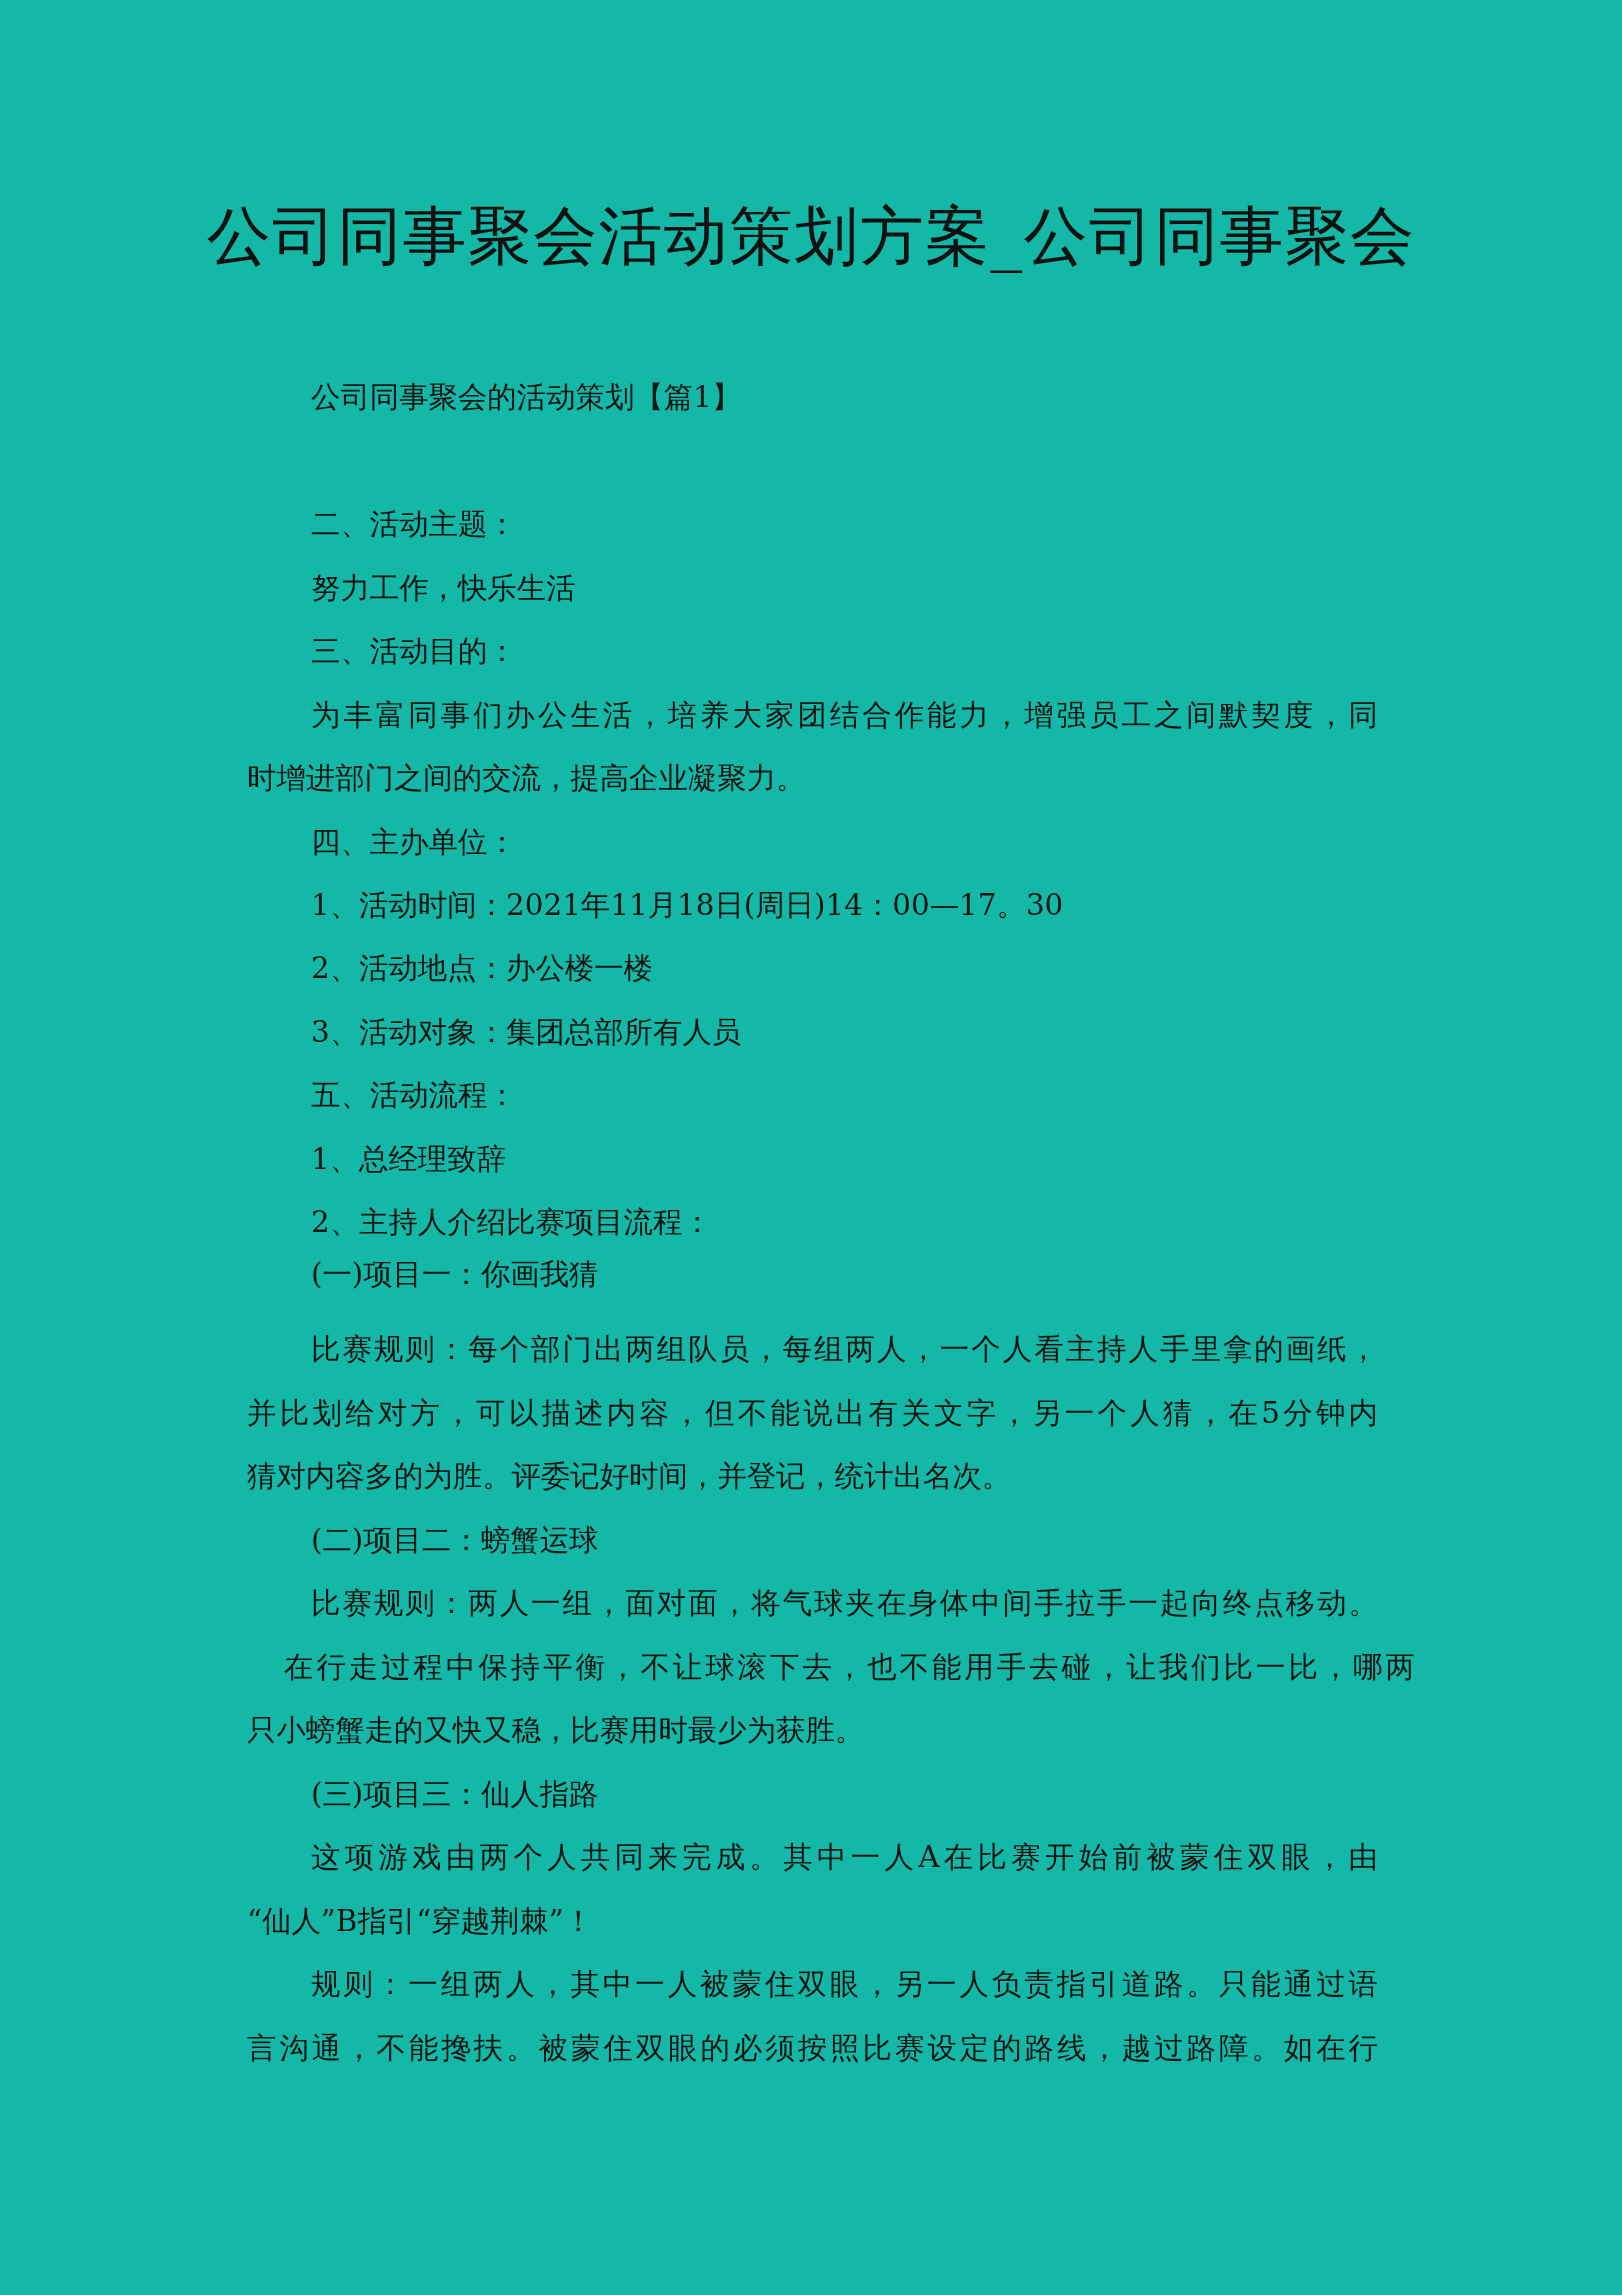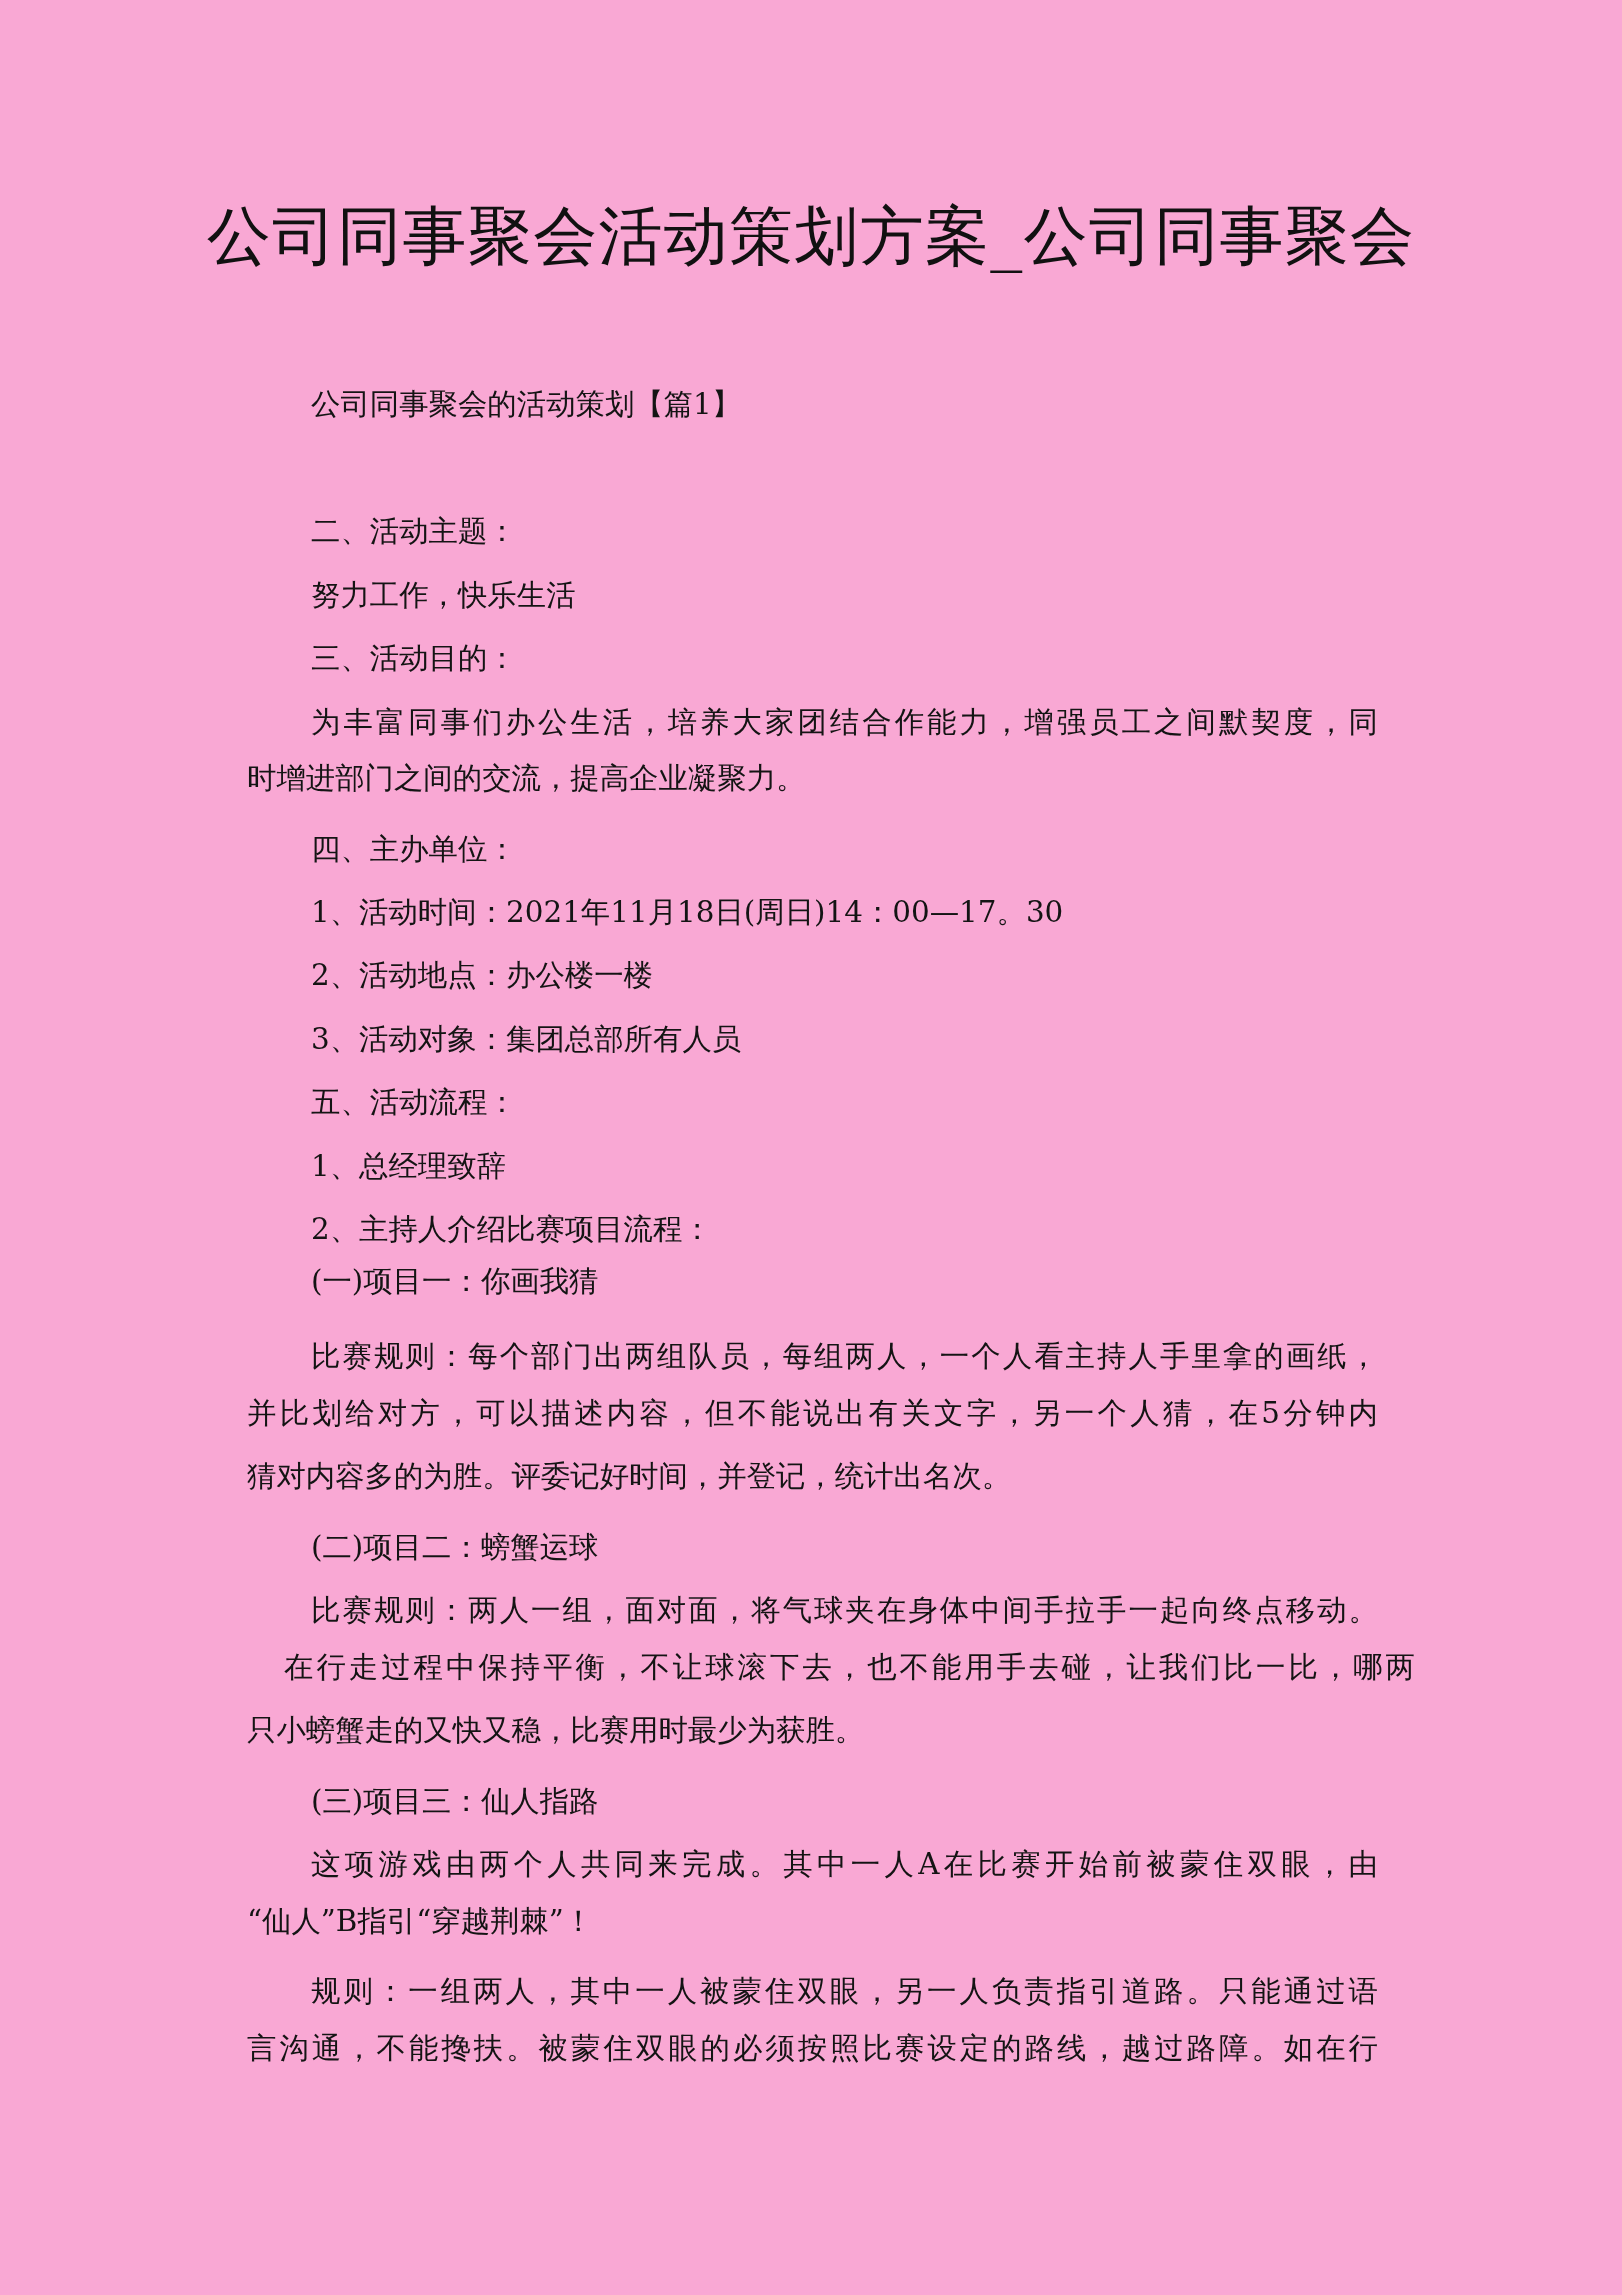--- a/index.html
+++ b/index.html
@@ -1,28 +1,28 @@
 <!DOCTYPE html>
 <html style="font-size:10.5px"><head>
   <meta charset="utf-8">
   <style>
     html, body { margin: 0; padding: 0; background: #ffffff; }
     body { width: 1623px; height: 2295px; position: relative; overflow: hidden; }
-    .page { position: absolute; left: 0; top: 0; width: 1623px; height: 2295px; background: #f9a8d4; }
+    .page { position: absolute; left: 0; top: 0; width: 1623px; height: 2295px; background: #14b8a6; }
     .title {
       position: absolute; left: 196px; width: 1230px; text-align: center;
       font-family: "DejaVu Serif", "Liberation Serif", serif;
       font-size: 64px; line-height: 72px; color: #111; letter-spacing: 1.3px;
     }
     .line {
       position: absolute; left: 247px; white-space: nowrap;
       font-family: "DejaVu Serif", "Liberation Serif", serif;
       font-size: 29.4px; line-height: 39px; color: #141414;
     }
-    .indent { left: 311px; margin-top: 7px; }
+    .indent { left: 311px; }
     .full { width: 1131px; text-align-last: justify; text-align: justify; }
     .indent.full { width: 1067px; }
   </style>
 </head>
 <body>
 
 <div class="page">
 
   <div class="title" style="top:200px;">公司同事聚会活动策划方案_公司同事聚会</div>
 

